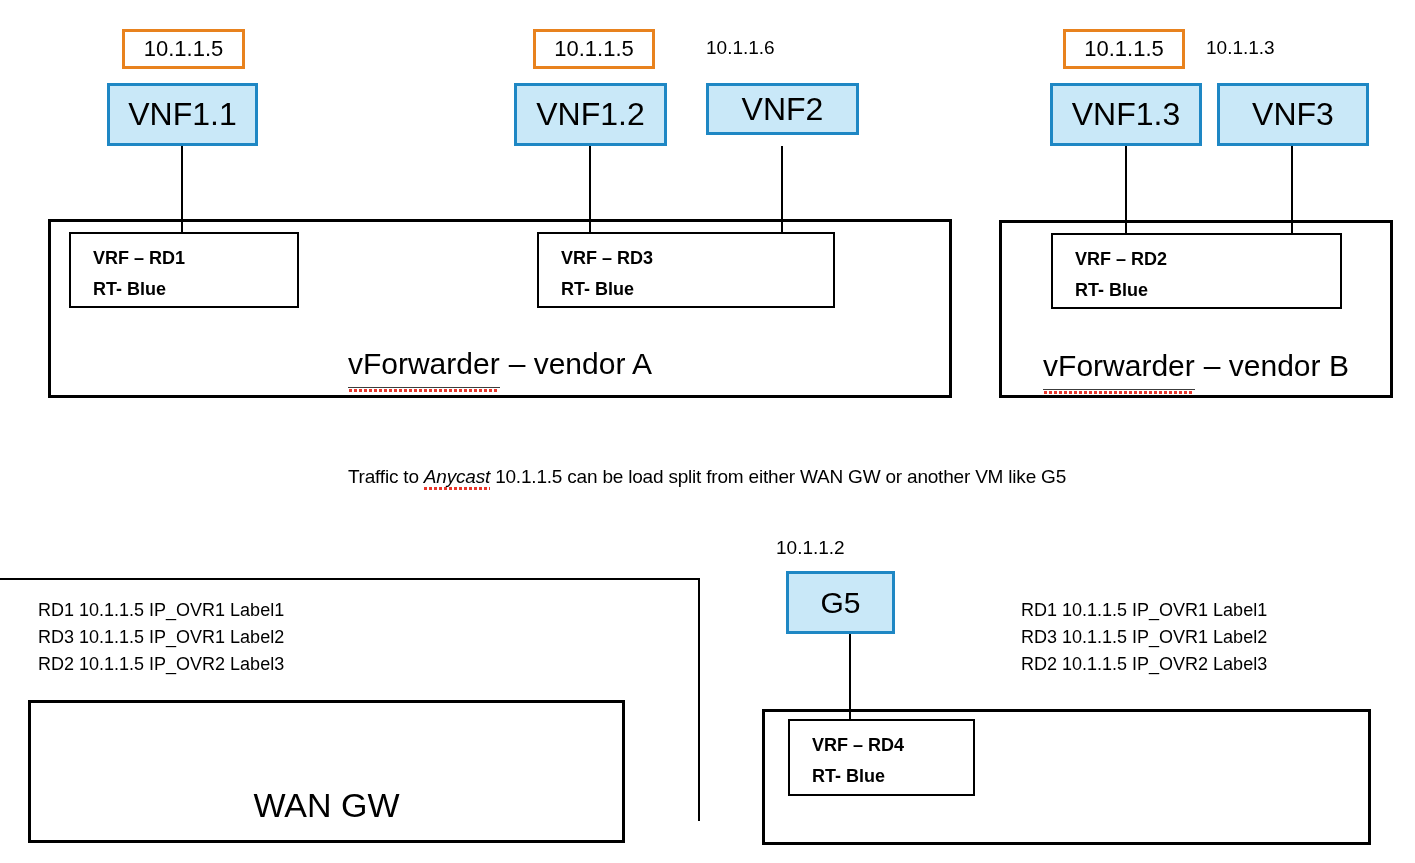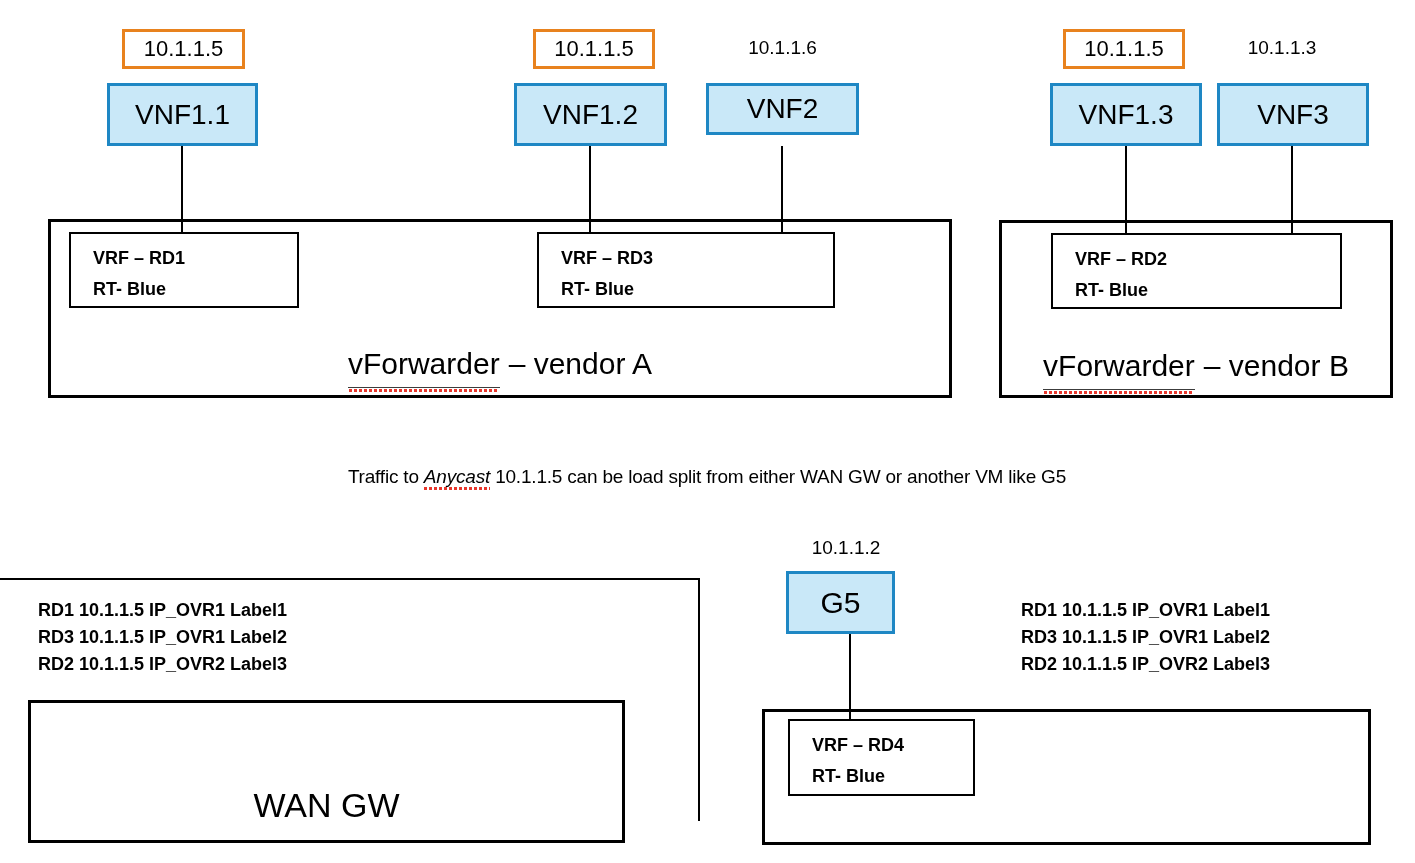--- a/index.html
+++ b/index.html
@@ -5,29 +5,29 @@
   html,body{margin:0;padding:0;background:#fff;}
   .stage{
     position:relative;width:1415px;height:863px;background:#ffffff;
     font-family:"Liberation Sans",sans-serif;color:#000;overflow:hidden;
   }
   
   .node{
     position:absolute;background:var(--node-fill,#C9E8F8);
     border:3px solid var(--node-border,#1E87C4);
     display:flex;align-items:center;justify-content:center;
-    font-size:28px;box-sizing:border-box;
+    font-size:32px;box-sizing:border-box;
   }
   
   .ipbox{
     position:absolute;background:#fff;border:3px solid var(--ip-box-border,#E8821E);
     display:flex;align-items:center;justify-content:center;
     font-size:22px;box-sizing:border-box;
   }
-  .iptext{position:absolute;font-size:19px;text-align:center;}
+  .iptext{position:absolute;font-size:19px;}
   
   .obox{position:absolute;border:3px solid #000;box-sizing:border-box;background:transparent;}
   .vrf{
     position:absolute;border:2px solid #000;background:#fff;box-sizing:border-box;
     font-size:18px;font-weight:700;padding:9px 0 0 22px;line-height:31px;
   }
   .vline,.hline{position:absolute;background:#000;}
   .title{position:absolute;text-align:center;font-size:30px;white-space:nowrap;}
   .title .rest{margin-left:9px;}
   
@@ -35,21 +35,21 @@
   .uw::after{
     content:"";position:absolute;left:1px;right:1px;bottom:-5px;height:3px;
     background:repeating-linear-gradient(90deg,var(--squiggle-red,#E8372C) 0 3px,transparent 3px 5px);
   }
   .sq{position:relative;font-style:italic;}
   .sq::after{
     content:"";position:absolute;left:0;right:0;bottom:-3px;height:3px;
     background:repeating-linear-gradient(90deg,var(--squiggle-red,#E8372C) 0 3px,transparent 3px 5px);
   }
   .caption{position:absolute;font-size:19px;letter-spacing:-0.2px;text-align:center;white-space:nowrap;}
-  .routes{position:absolute;font-size:18px;font-weight:700;line-height:27px;white-space:nowrap;}
+  .routes{position:absolute;font-size:18px;font-weight:400;line-height:27px;white-space:nowrap;}
   .biglabel{position:absolute;text-align:center;font-size:34px;}
 </style>
 </head>
 <body>
 
 <div class="stage">
 
   <div class="vline" style="left:181px;top:146px;width:2px;height:88px"></div>
   <div class="vline" style="left:589px;top:146px;width:2px;height:88px"></div>
   <div class="vline" style="left:781px;top:146px;width:2px;height:88px"></div>

